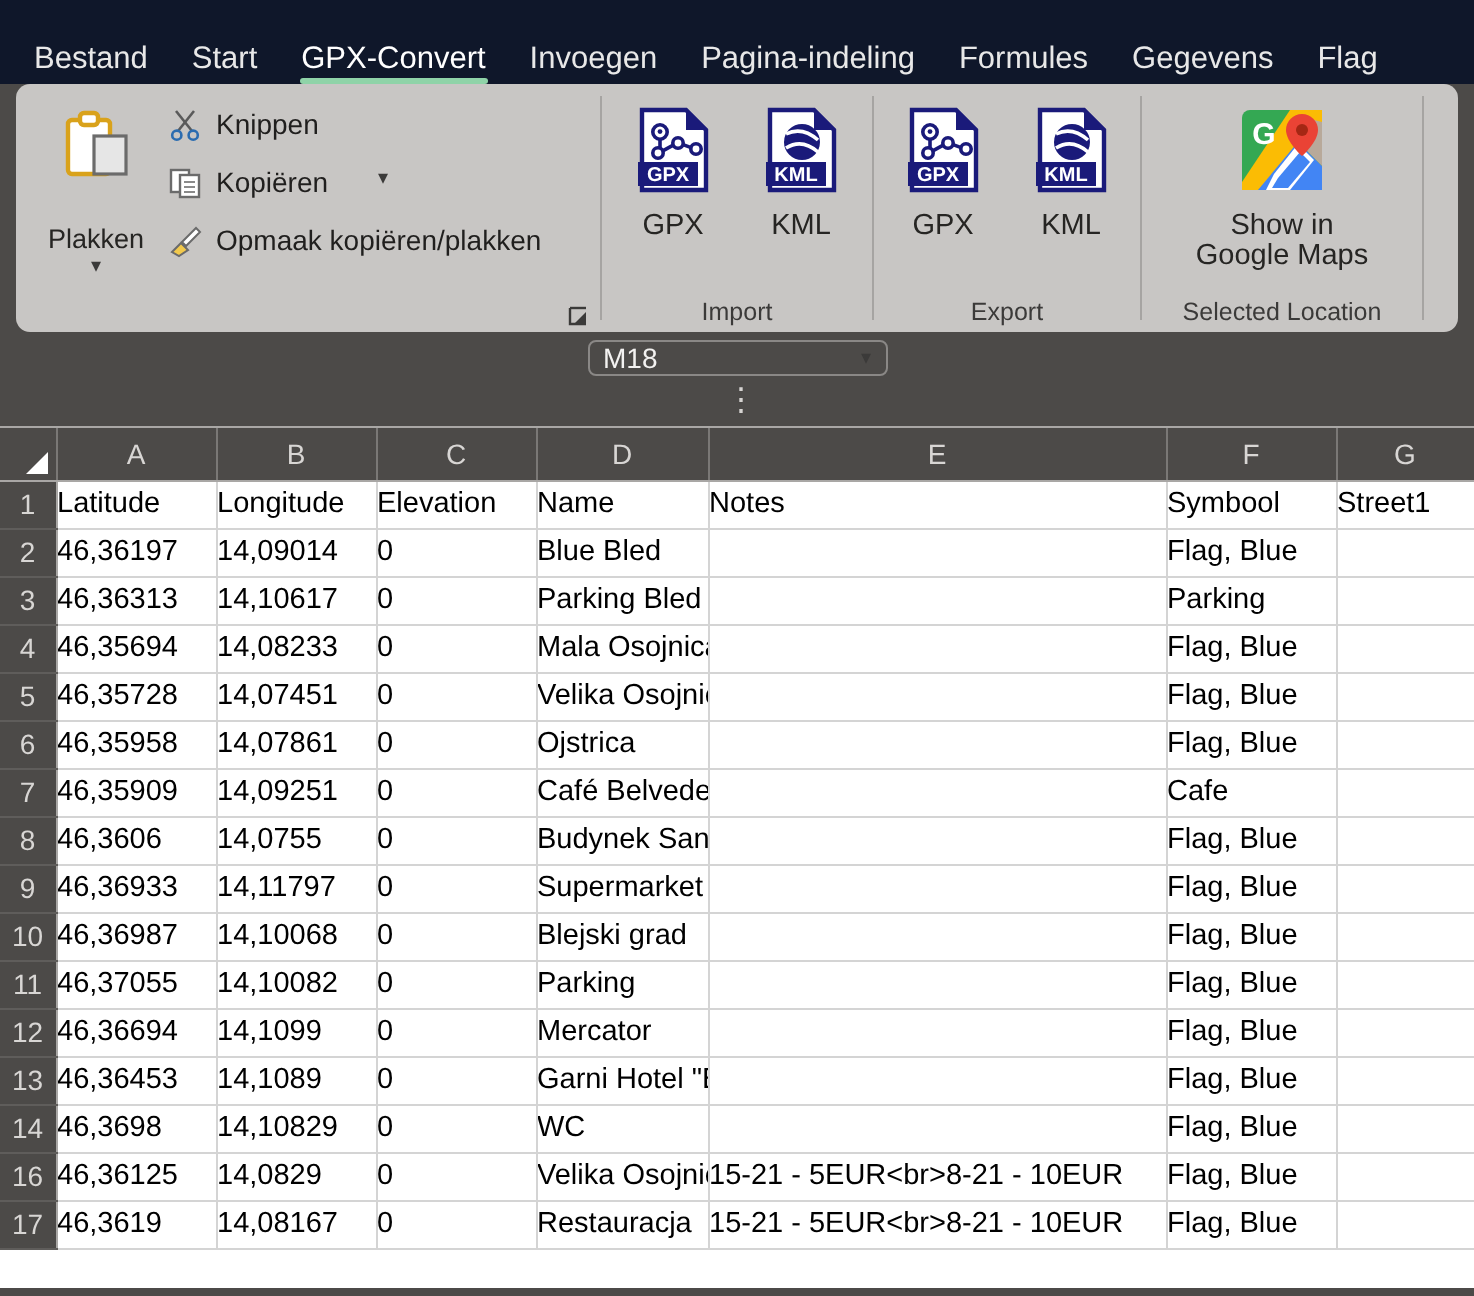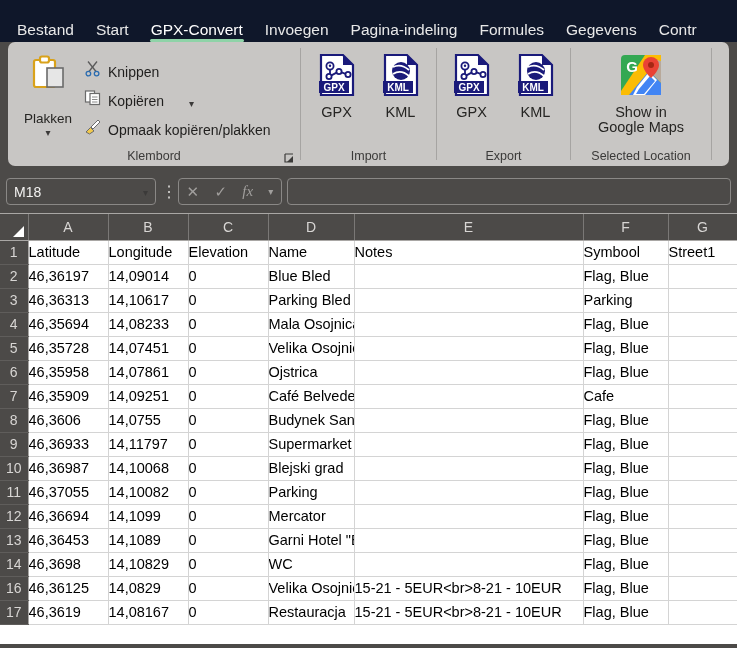--- a/index.html
+++ b/index.html
@@ -84,21 +84,21 @@
     width: 64px;
     display: flex; flex-direction: column;
     align-items: center;
     padding-top: 4px;
     cursor: default;
   }
   .paste-label { font-size: 13.5px; color: #262523; margin-top: 12px; }
   .chev { font-size: 10px; color: #3b3a39; line-height: 10px; margin-top: 2px; }
   .clip-cmds { display: flex; flex-direction: column; gap: 3px; padding-top: 5px; }
   .clip-cmd {
-    display: flex; align-items: flex-end; gap: 7px;
+    display: flex; align-items: flex-start; gap: 7px;
     font-size: 14px; color: #201f1e;
     height: 26px; padding: 0 4px;
     cursor: default;
   }
   .launcher {
     position: absolute;
     right: 4px; bottom: 1px;
     width: 14px; height: 14px;
     cursor: default;
   }
@@ -117,20 +117,21 @@
 
   
   #formulabar {
     height: 44px;
     background: #4c4a48;
     display: flex;
     align-items: center;
     padding: 0 6px;
     gap: 5px;
     border-bottom: 1px solid #a9a7a5;
+    flex-direction: column;
   }
   #namebox {
     width: 150px; height: 27px;
     border: 1px solid #8a8886;
     border-radius: 4px;
     background: #4c4a48;
     display: flex; align-items: center;
     padding: 0 7px;
     color: #f3f2f1;
     font-size: 14px;
@@ -227,21 +228,21 @@
 <body>
 
 <div id="tabbar">
     <div class="tab">Bestand</div>
     <div class="tab">Start</div>
     <div class="tab active">GPX-Convert</div>
     <div class="tab">Invoegen</div>
     <div class="tab">Pagina-indeling</div>
     <div class="tab">Formules</div>
     <div class="tab">Gegevens</div>
-    <div class="tab">Contr</div>
+    <div class="tab">Flag</div>
   </div>
 
 <div id="ribbon-wrap">
   <div id="ribbon">
 
     <div class="grp" id="grp-clipboard">
       <div class="grp-body">
         <div class="paste-btn">
           <span>
             <svg width="42" height="42" viewBox="0 0 42 42">
@@ -285,21 +286,20 @@
             <span>
               <svg width="17" height="17" viewBox="0 0 17 17">
                 <path d="M2 14 L6.5 9.5 L10 13 L5.5 16 Z" fill="#f2c94c" stroke="#6b6b6b" stroke-width="1"></path>
                 <path d="M7 9 L14 2 L16 4 L9 11 Z" fill="#ffffff" stroke="#6b6b6b" stroke-width="1"></path>
               </svg>
             </span>
             <span>Opmaak kopiëren/plakken</span>
           </div>
         </div>
       </div>
-      <div class="grp-label">Klembord</div>
       <div class="launcher">
         <svg width="14" height="14" viewBox="0 0 14 14">
           <path d="M3 3 L3 11 L11 11" fill="none" stroke="#3b3a39" stroke-width="1.2"></path>
           <path d="M11 11 L11 5 L5 11 Z" fill="#3b3a39"></path>
           <line x1="3" y1="3" x2="11" y2="3" stroke="#3b3a39" stroke-width="1.2"></line>
         </svg>
       </div>
     </div>
 
     <div class="grp-sep"></div>

